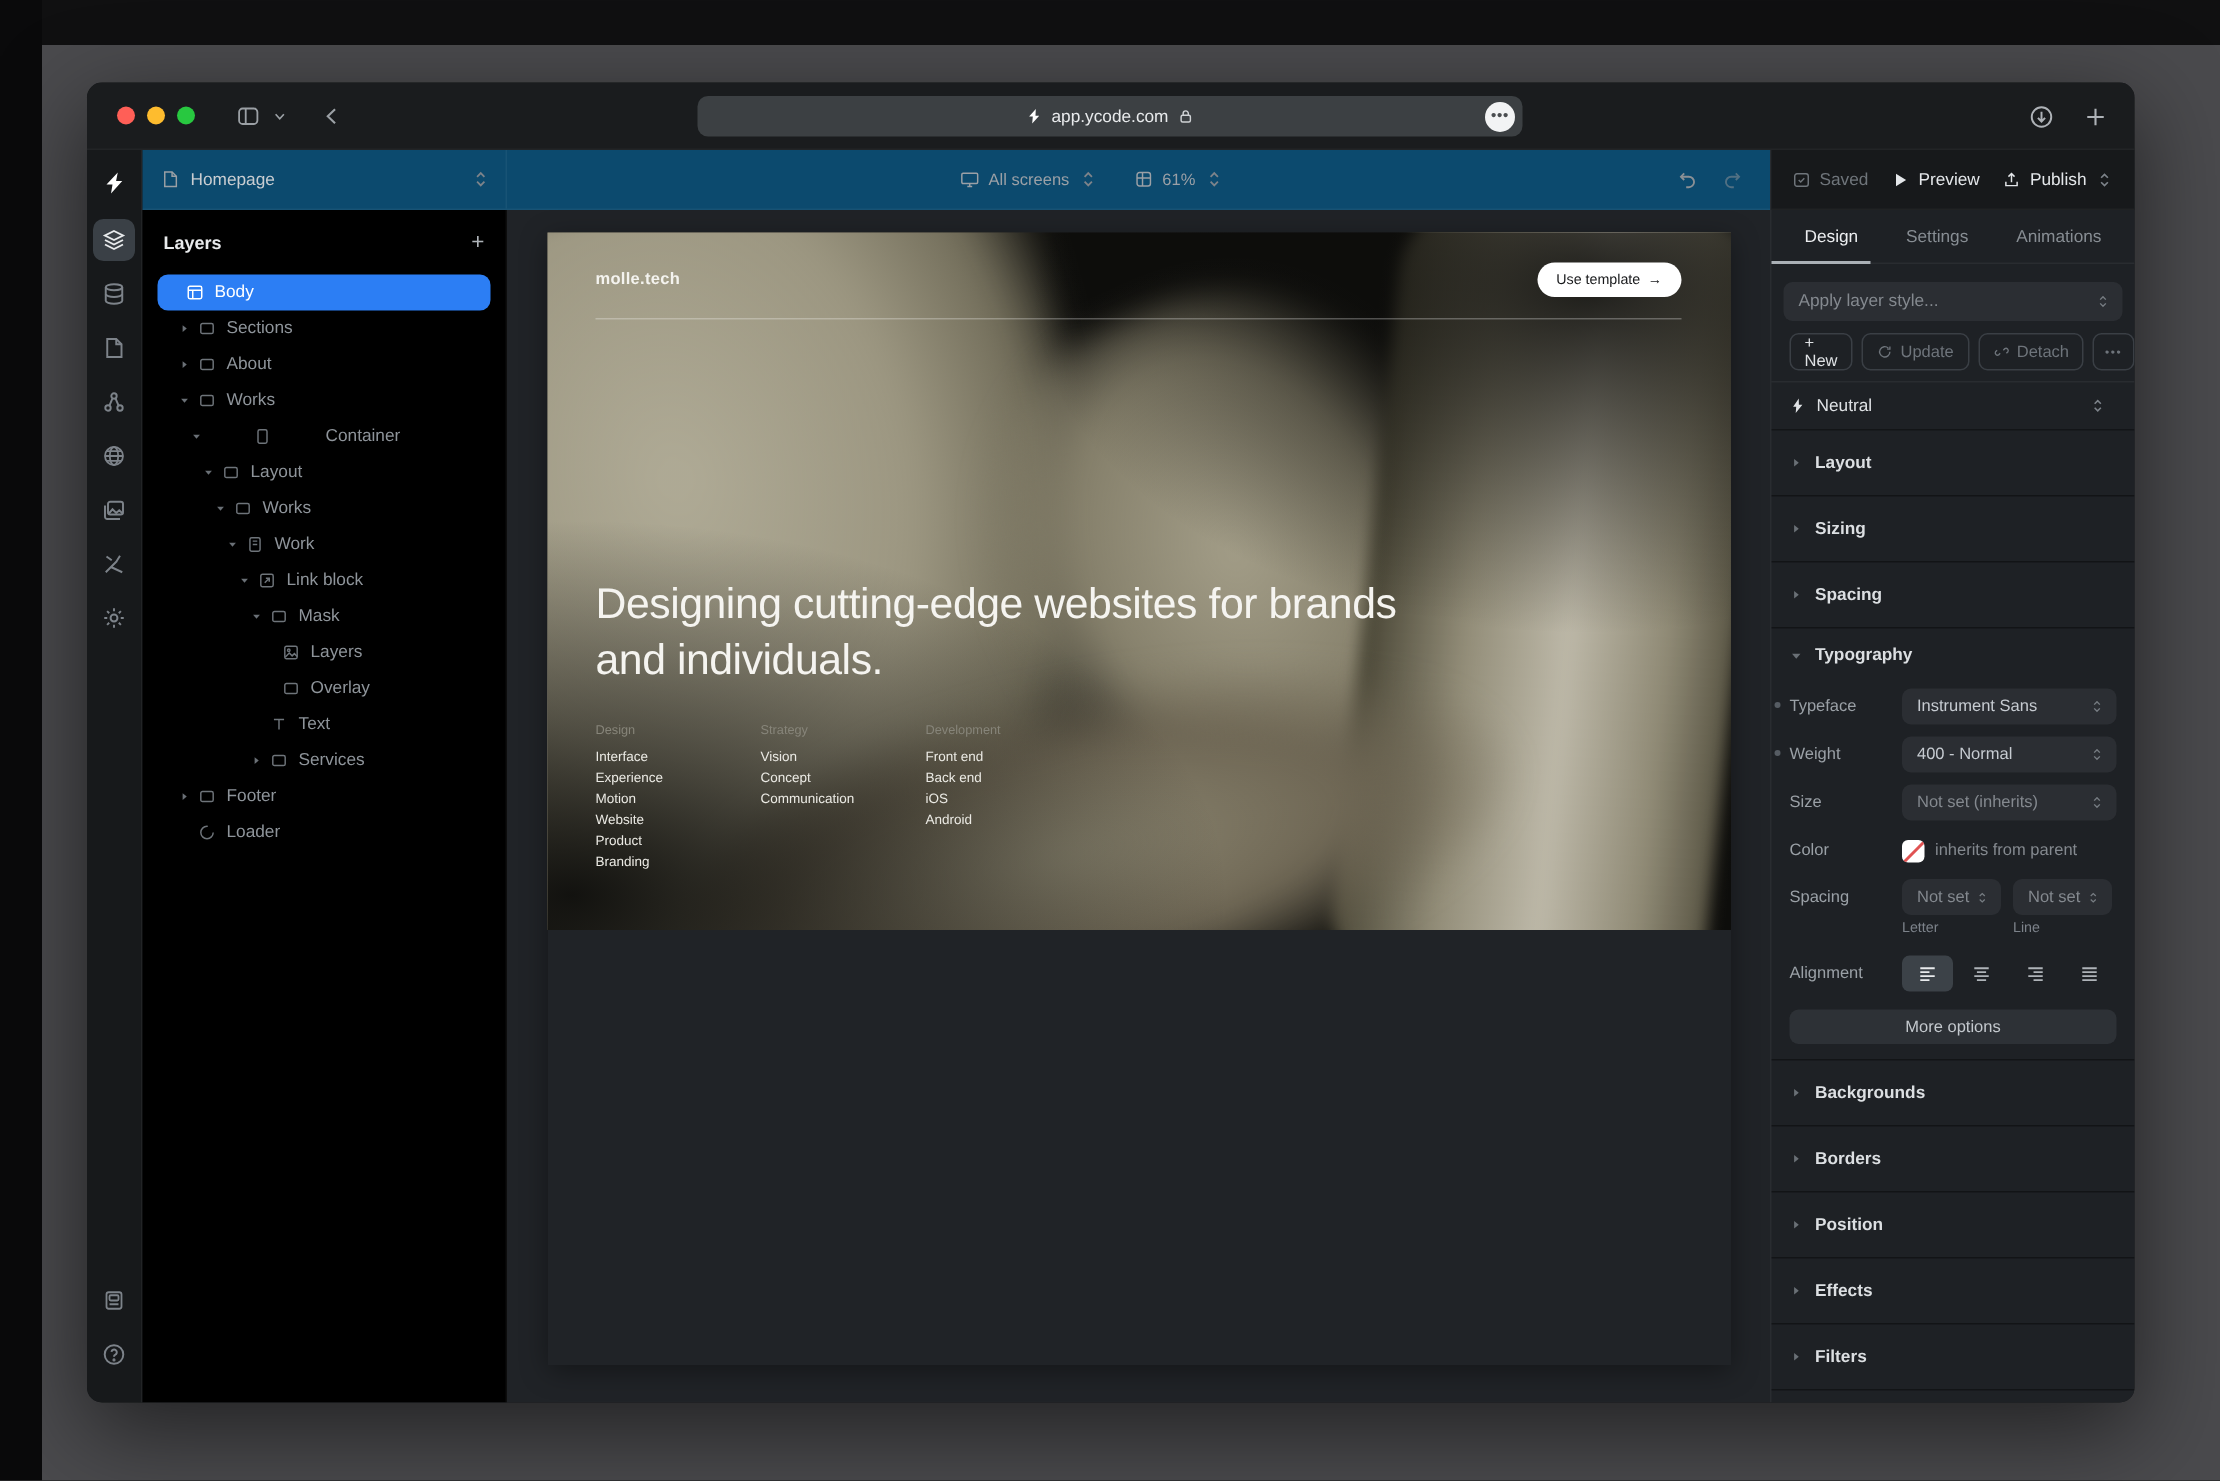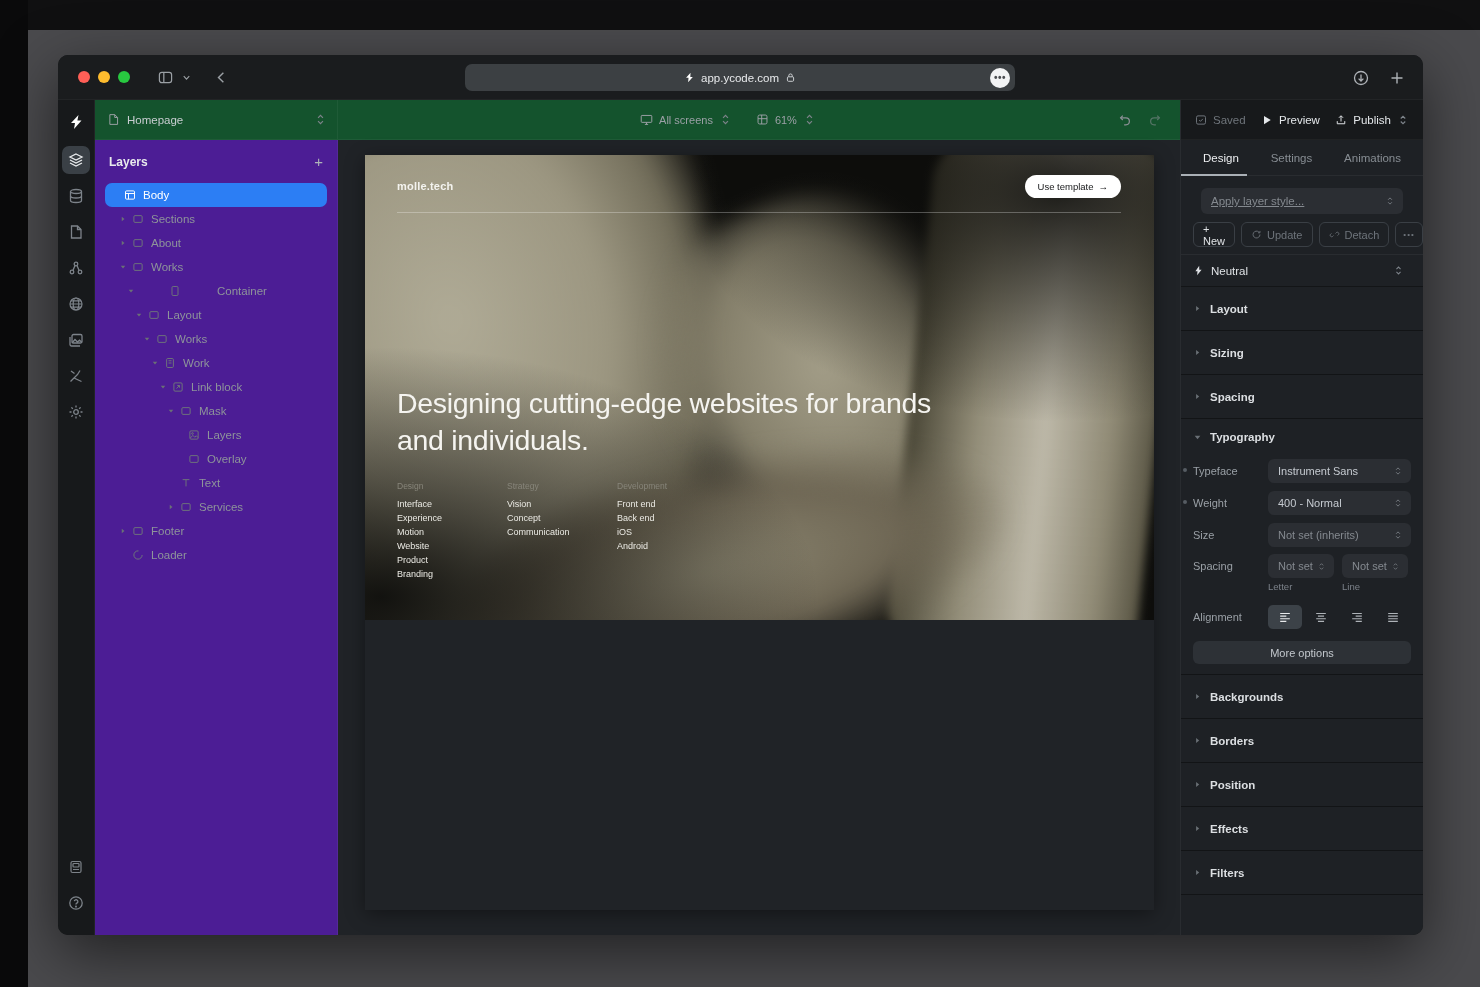--- a/index.html
+++ b/index.html
@@ -37,32 +37,32 @@
   .rail-logo { margin-top:14px; margin-bottom:16px; color:#fff; }
   .rail-item { width:28px; height:28px; border-radius:7px; display:flex; align-items:center; justify-content:center;
                color:#7d838a; margin-bottom:8px; }
   .rail-item.active { background:#3a4046; color:#e8eaec; }
   .rail-item svg, .rail-logo svg { width:16px; height:16px; }
   .rail-spacer { flex:1; }
   .rail-bottom { margin-bottom:10px; display:flex; flex-direction:column; align-items:center; }
 
   
   .topbar { position:absolute; left:37px; top:45px; height:40px; width:1085px; display:flex; align-items:stretch;
-            border-bottom:1px solid rgba(255,255,255,.05); background:#14532d; }
+            border-bottom:1px solid rgba(255,255,255,.05); background:#0c4a6e; }
   .page-cell { width:243px; display:flex; align-items:center; padding:0 10px 0 12px; gap:7px;
                border-right:1px solid rgba(255,255,255,.05); color:#c9cdd1; font-size:11.5px; }
   .page-cell .grow { flex:1; }
   .topbar-center { flex:1; display:flex; align-items:center; justify-content:center; gap:24px; color:#9ba0a6; font-size:11px; }
   .tb-group { display:flex; align-items:center; gap:6px; }
   .topbar svg { width:13px; height:13px; }
   .history { display:flex; align-items:center; gap:16px; padding-right:18px; color:#8b9095; }
   .history svg { width:14px; height:14px; }
 
   
-  .layers-panel { position:absolute; left:37px; top:85px; bottom:0; width:243px; background:#4c1d95;
+  .layers-panel { position:absolute; left:37px; top:85px; bottom:0; width:243px; background:#000000;
                   border-right:1px solid rgba(255,255,255,.05); }
   .layers-head { height:43px; display:flex; align-items:center; padding:0 14px; color:#e8eaec; font-size:12px; font-weight:700; }
   .layers-head .grow { flex:1; }
   .layers-add { color:#aeb3b8; font-size:15px; font-weight:400; }
   .tree { padding:0 10px; }
   .tree-row { height:24px; display:flex; align-items:center; color:#8e949a; font-size:11.5px; border-radius:7px; }
   .tree-row .chev { width:12px; display:flex; justify-content:center; color:#6a7076; }
   .tree-row .chev svg { width:8px; height:8px; }
   .tree-row .t-ic { width:13px; height:13px; margin:0 7px 0 2px; display:flex; align-items:center; justify-content:center; color:#6e747a; }
   .tree-row .t-ic svg { width:12px; height:12px; }
@@ -116,21 +116,21 @@
   .rp-head svg { width:12px; height:12px; }
   .tabs { height:36px; display:flex; align-items:center; justify-content:space-between; padding:0 22px 0 22px;
           position:relative; border-bottom:1px solid rgba(255,255,255,.05); }
   .tab { color:#878d93; font-size:11.5px; }
   .tab.active { color:#eceef0; }
   .tab-underline { position:absolute; left:0; bottom:-1px; width:66px; height:2px; background:#aab0b6; }
   .select { background:#2b2e33; border-radius:6px; height:26px; display:flex; align-items:center;
             padding:0 8px 0 10px; color:#84898f; }
   .select .grow { flex:1; }
   .select .stp { color:#777d83; }
-  .apply-style { margin:12px 20px 0;text-decoration:underline; }
+  .apply-style { margin:12px 8px 0; }
   .style-btns { margin:8px 12px 0; display:flex; gap:6px; height:25px; }
   .sbtn { border:1px solid #3a3f45; border-radius:6px; display:flex; align-items:center; gap:5px;
           padding:0 9px; color:#6e747b; font-size:11px; }
   .sbtn.primary { color:#dfe2e5; }
   .sbtn svg { width:11px; height:11px; }
   .sbtn.dots { padding:0 7px; letter-spacing:1px; }
   .state-row { margin-top:7px; height:33px; border-top:1px solid rgba(255,255,255,.05);
                border-bottom:1px solid rgba(0,0,0,.35); display:flex; align-items:center; padding:0 12px; color:#dfe2e5; }
   .state-row svg { width:11px; height:11px; margin-right:7px; color:#dfe2e5; }
   .state-row .grow { flex:1; }
@@ -767,20 +767,27 @@
               <span class="grow"></span>
               <span class="stp">
                 <svg viewBox="0 0 16 16" fill="none" stroke="currentColor" stroke-width="1.5" width="10" height="10">
                   <polyline points="5,6 8,3 11,6"></polyline>
                   <polyline points="5,10 8,13 11,10"></polyline>
                 </svg>
               </span>
             </span>
           </span>
       </div>
+      <div class="f-row">
+        <span class="f-label">Color</span>
+        <span class="f-ctrl color-ctrl">
+          <span class="swatch"></span>
+          <span>inherits from parent</span>
+        </span>
+      </div>
       <div class="f-row" style="height:30px">
         <span class="f-label">Spacing</span>
         <span class="f-ctrl sp-ctrl">
           <span class="select">
               <span>Not set</span>
               <span class="grow"></span>
               <span class="stp">
                 <svg viewBox="0 0 16 16" fill="none" stroke="currentColor" stroke-width="1.5" width="9" height="9">
                   <polyline points="5,6 8,3 11,6"></polyline>
                   <polyline points="5,10 8,13 11,10"></polyline>

